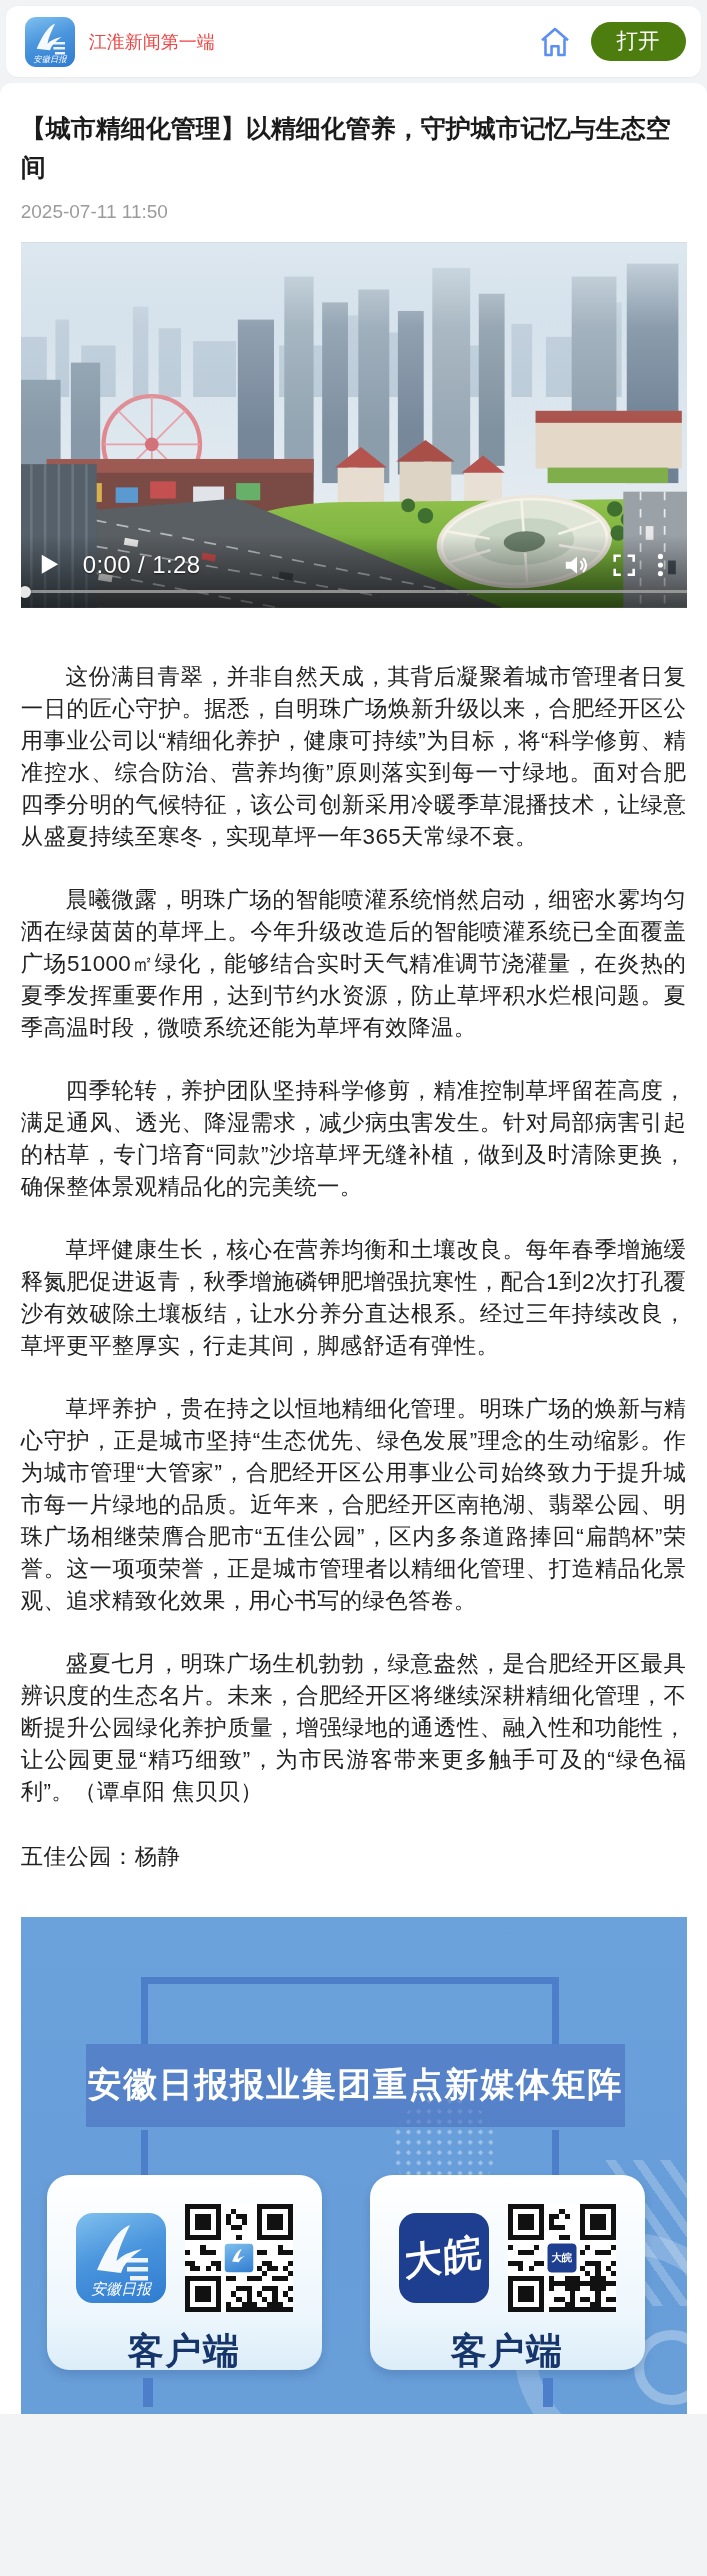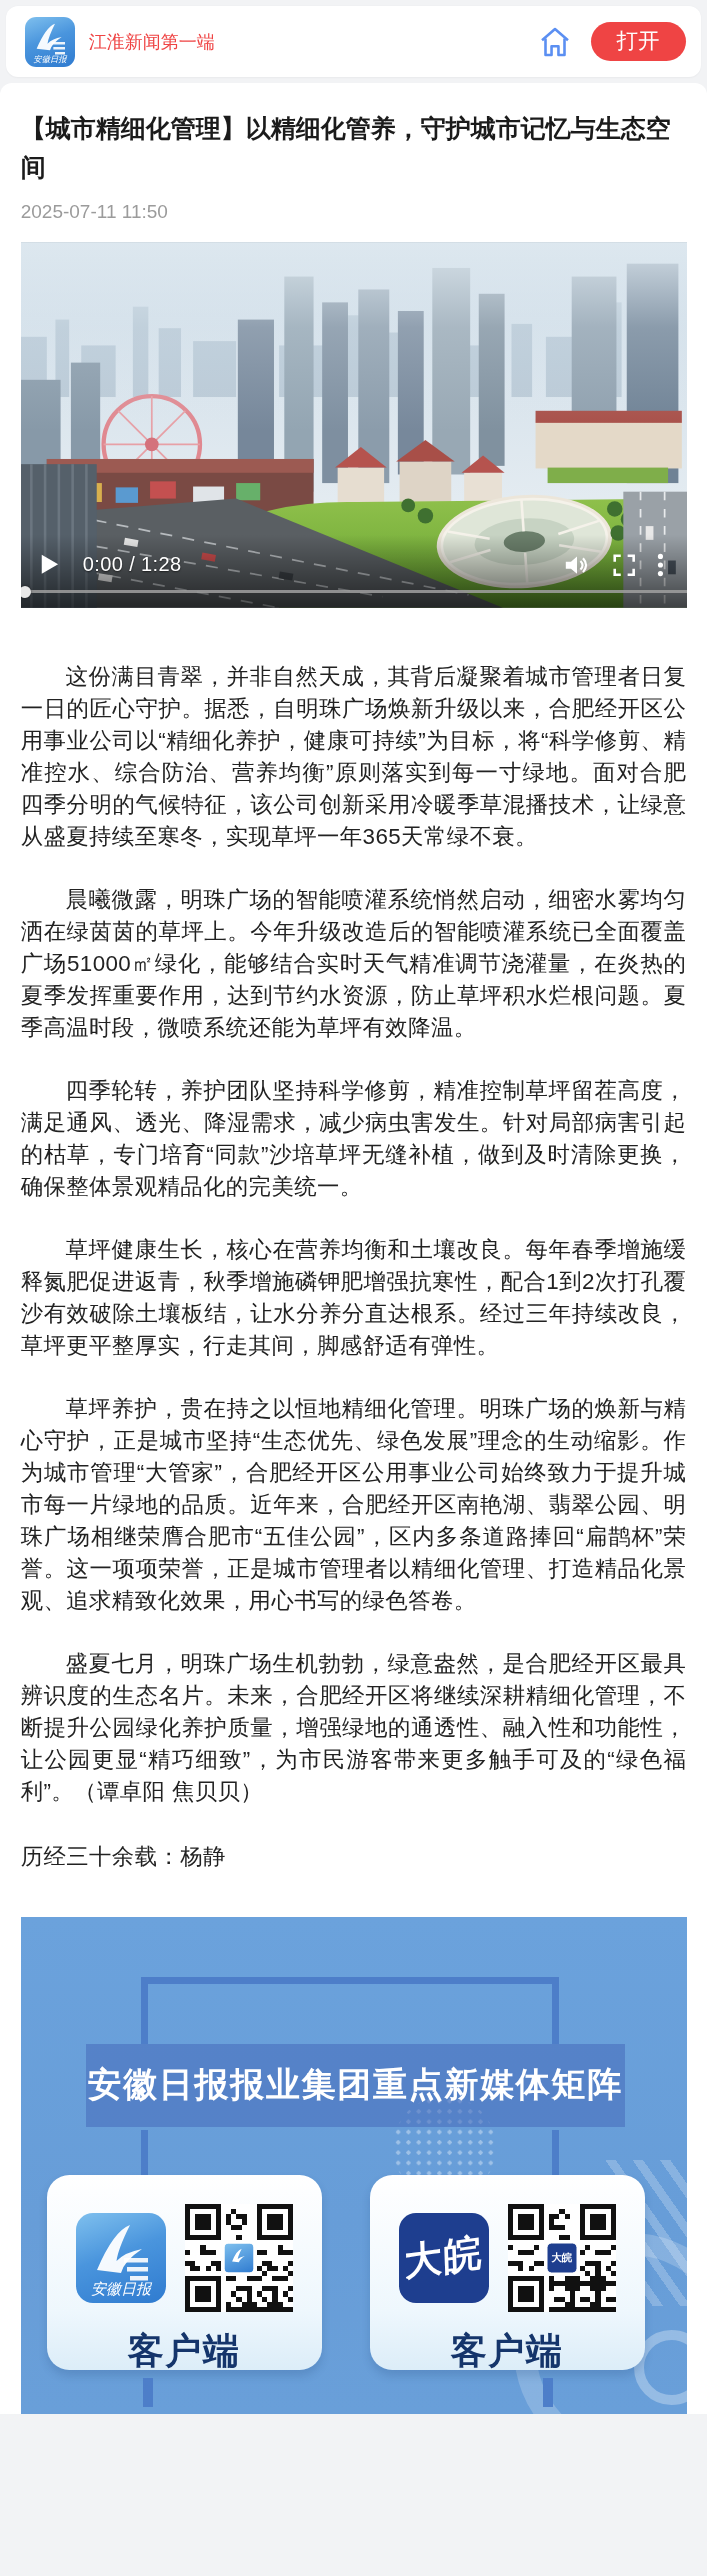--- a/index.html
+++ b/index.html
@@ -20,21 +20,21 @@
     width:50px;height:50px;border-radius:11.2px;flex:0 0 auto;
     background:linear-gradient(160deg,#7fc0ee 0%,#4a95dd 45%,#2f7bd0 100%);
     position:relative;overflow:hidden;
   }
   .app-icon svg{display:block;}
   .header-text{margin-left:13.8px;flex:1 1 auto;min-width:0;}
   .app-name{font-size:25px;font-weight:700;color:#222;line-height:1.2;}
   .app-tagline{font-size:18px;color:#ef4444;margin-top:3.4px;line-height:1.1;}
   .home-btn{width:38px;height:38px;margin-right:17px;flex:0 0 auto;cursor:pointer;}
   .open-btn{
-    flex:0 0 auto;background:#ef4444;color:#fff;border:none;
+    flex:0 0 auto;background:#4d7c0f;color:#fff;border:none;
     font-size:21.5px;border-radius:20.7px;padding:8.6px 26px;line-height:1;
     font-family:inherit;cursor:pointer;
   }
   
   .main-card{
     background:#fff;margin:6px 0 0 0;border-radius:12px 12px 0 0;
     padding:26px 20.7px 0 20.7px;
   }
   .article-title{
     font-size:25px;line-height:1.56;font-weight:700;color:#1b1b1b;
@@ -45,21 +45,21 @@
   .video-box{
     position:relative;width:666px;height:366px;margin-top:19px;
     background:#000;overflow:hidden;
   }
   .video-scene{position:absolute;left:0;top:0;}
   .vc-row{
     position:absolute;left:0;right:0;bottom:24px;height:38px;
     display:flex;align-items:center;color:#fff;
   }
   .vc-play{margin-left:19px;cursor:pointer;width:19px;height:20.7px;}
-  .vc-time{margin-left:24px;font-size:20px;letter-spacing:0.4px;text-shadow:0 0.9px 1.7px rgba(0,0,0,.6);}
+  .vc-time{margin-left:24px;font-size:24px;letter-spacing:0.4px;text-shadow:0 0.9px 1.7px rgba(0,0,0,.6);}
   .vc-spacer{flex:1;}
   .vc-ico{margin-right:22.4px;cursor:pointer;}
   .vc-progress{
     position:absolute;left:0;right:0;bottom:14.6px;height:3.4px;
     background:rgba(160,160,160,.85);
   }
   .vc-knob{
     position:absolute;left:-1.7px;top:-4.3px;width:12px;height:12px;border-radius:50%;
     background:#e8e8e8;box-shadow:0 0 2.6px rgba(0,0,0,.5);
   }
@@ -351,21 +351,21 @@
   </div>
 
   <div class="article-body">
     <p>这份满目青翠，并非自然天成，其背后凝聚着城市管理者日复一日的匠心守护。据悉，自明珠广场焕新升级以来，合肥经开区公用事业公司以“精细化养护，健康可持续”为目标，将“科学修剪、精准控水、综合防治、营养均衡”原则落实到每一寸绿地。面对合肥四季分明的气候特征，该公司创新采用冷暖季草混播技术，让绿意从盛夏持续至寒冬，实现草坪一年365天常绿不衰。</p>
     <p>晨曦微露，明珠广场的智能喷灌系统悄然启动，细密水雾均匀洒在绿茵茵的草坪上。今年升级改造后的智能喷灌系统已全面覆盖广场51000㎡绿化，能够结合实时天气精准调节浇灌量，在炎热的夏季发挥重要作用，达到节约水资源，防止草坪积水烂根问题。夏季高温时段，微喷系统还能为草坪有效降温。</p>
     <p>四季轮转，养护团队坚持科学修剪，精准控制草坪留茬高度，满足通风、透光、降湿需求，减少病虫害发生。针对局部病害引起的枯草，专门培育“同款”沙培草坪无缝补植，做到及时清除更换，确保整体景观精品化的完美统一。</p>
     <p>草坪健康生长，核心在营养均衡和土壤改良。每年春季增施缓释氮肥促进返青，秋季增施磷钾肥增强抗寒性，配合1到2次打孔覆沙有效破除土壤板结，让水分养分直达根系。经过三年持续改良，草坪更平整厚实，行走其间，脚感舒适有弹性。</p>
     <p>草坪养护，贵在持之以恒地精细化管理。明珠广场的焕新与精心守护，正是城市坚持“生态优先、绿色发展”理念的生动缩影。作为城市管理“大管家”，合肥经开区公用事业公司始终致力于提升城市每一片绿地的品质。近年来，合肥经开区南艳湖、翡翠公园、明珠广场相继荣膺合肥市“五佳公园”，区内多条道路捧回“扁鹊杯”荣誉。这一项项荣誉，正是城市管理者以精细化管理、打造精品化景观、追求精致化效果，用心书写的绿色答卷。</p>
     <p>盛夏七月，明珠广场生机勃勃，绿意盎然，是合肥经开区最具辨识度的生态名片。未来，合肥经开区将继续深耕精细化管理，不断提升公园绿化养护质量，增强绿地的通透性、融入性和功能性，让公园更显“精巧细致”，为市民游客带来更多触手可及的“绿色福利”。（谭卓阳 焦贝贝）</p>
   </div>
-  <div class="editor-line">历经三十余载：杨静</div>
+  <div class="editor-line">五佳公园：杨静</div>
 
   <div class="banner">
     <div class="bk-h"></div>
     <div class="bk-v tl"></div>
     <div class="bk-v tr"></div>
     <div class="bk-v bl"></div>
     <div class="bk-v br"></div>
     <div class="dots d1"></div>
     <div class="stripes"></div>
     <div class="swoosh"></div>

